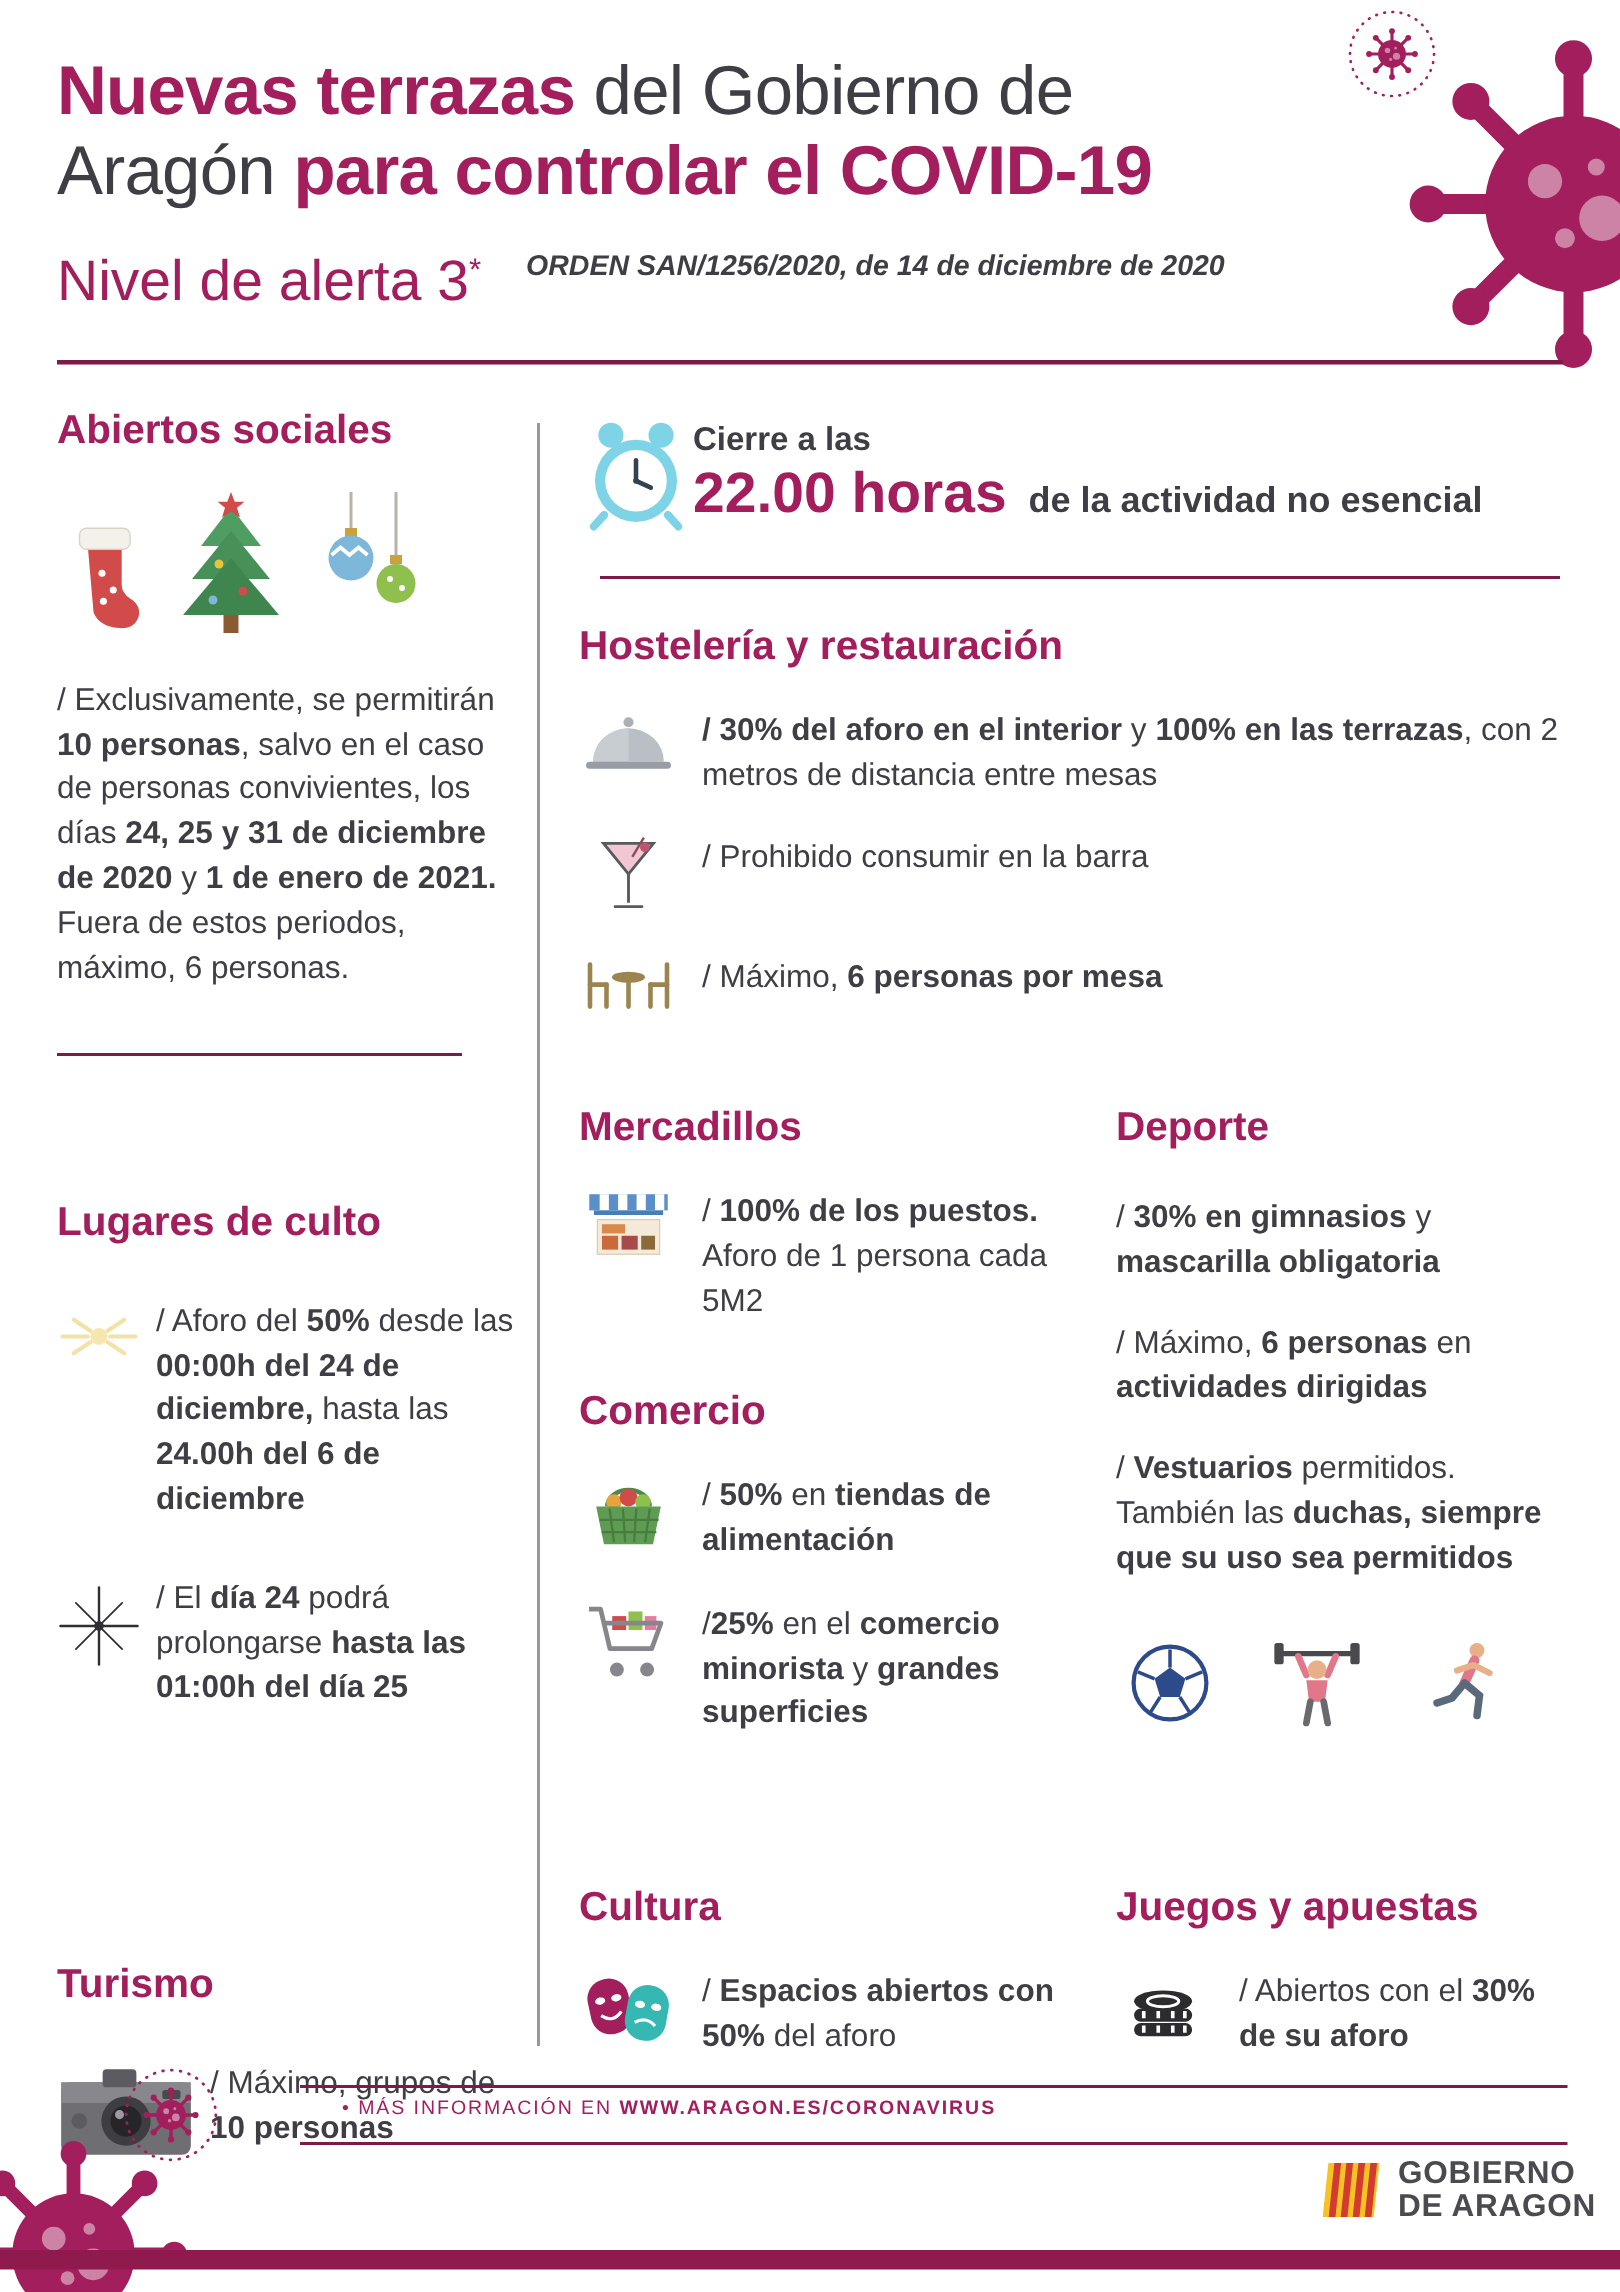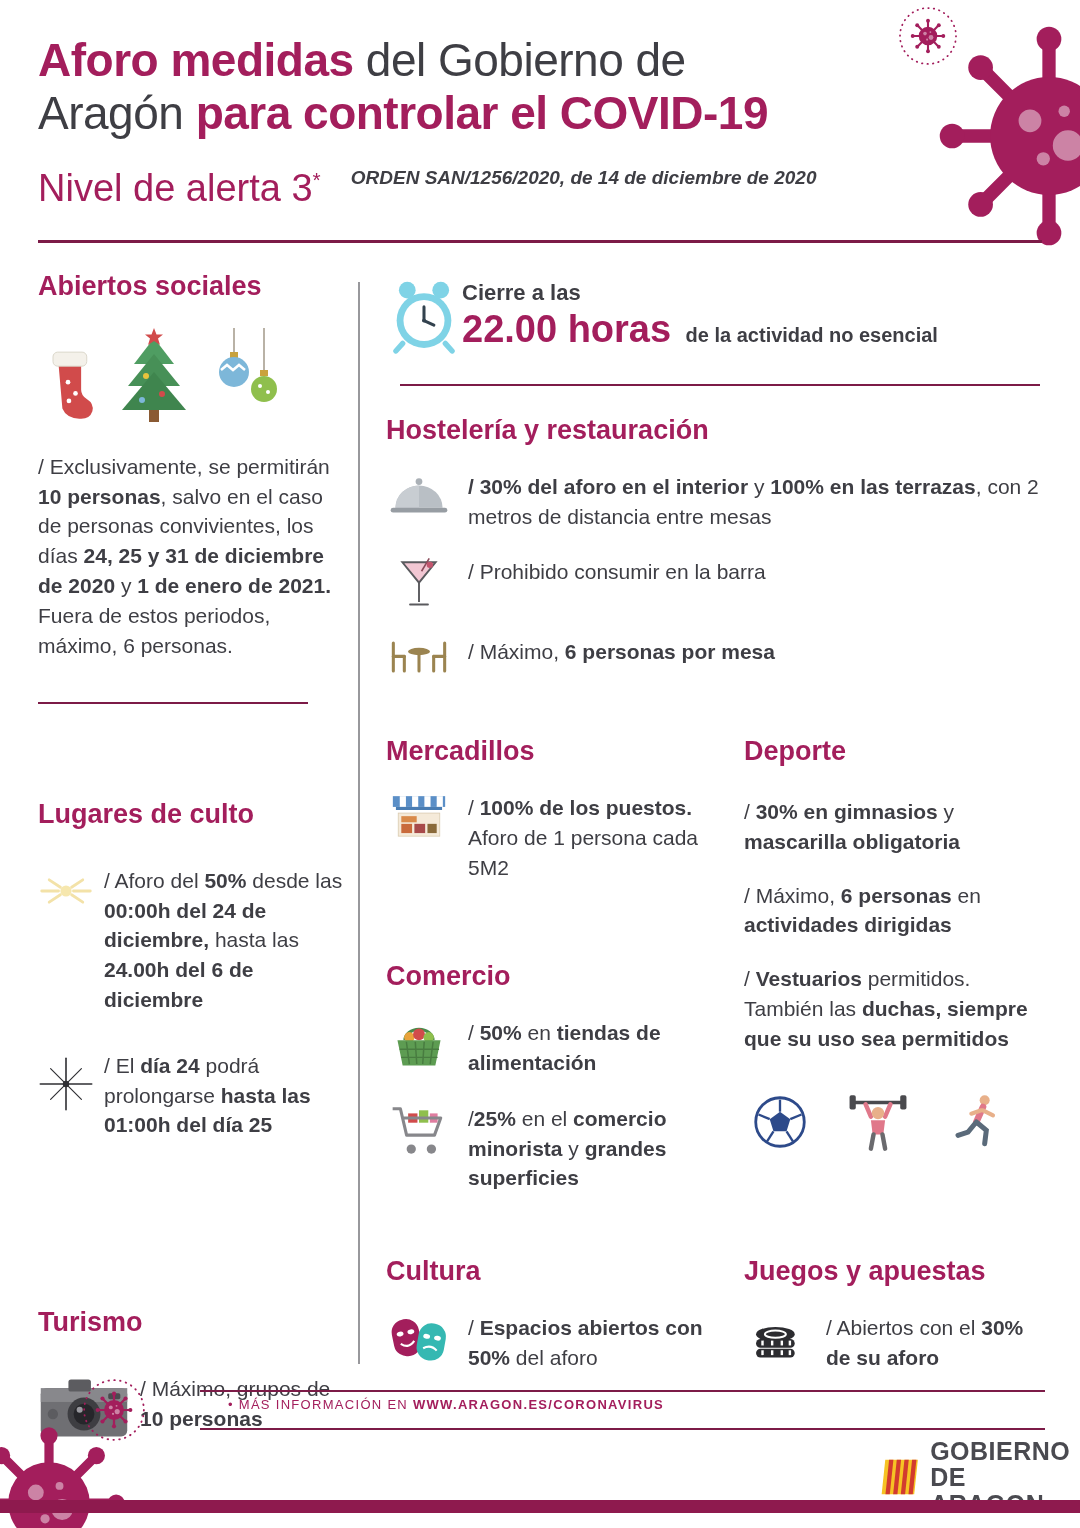--- a/index.html
+++ b/index.html
@@ -37,34 +37,34 @@
   .cit .ic{flex:0 0 56px;display:flex;justify-content:center;align-items:flex-start;padding-top:6px}
   .cit.cam .ic{flex:0 0 92px;padding-top:2px}
   .vline{left:358px;top:282px;width:2px;height:1082px;background:#98989c}
   
   .right{left:386px;top:278px;width:658px}
   .closing{display:flex;align-items:flex-start}
   .clock-svg{width:76px;height:76px;flex:0 0 76px}
   .cl1{font-size:22px;font-weight:700;margin-top:2px}
   .cl2{margin-top:2px}
   .time{font-size:38px;font-weight:700;color:var(--accent)}
-  .rest{font-size:20px;font-weight:700;margin-left:10px}
+  .rest{font-size:24px;font-weight:700;margin-left:10px}
   .r-rule{height:2px;background:var(--maroon);margin:30px 0 0 14px;width:640px}
   .mt24{margin-top:24px}.mt26{margin-top:26px}.mt28{margin-top:28px}
-  .mt30{margin-top:30px}.mt56{margin-top:80px}
+  .mt30{margin-top:30px}.mt56{margin-top:44px}
   .hit{display:flex;gap:16px;margin-top:26px}
   .hit .ic{flex:0 0 66px;display:flex;justify-content:center;align-items:flex-start}
   .two-col{display:grid;grid-template-columns:330px 1fr;column-gap:28px;grid-template-rows:520px auto;margin-top:60px}
   .sports-row{display:flex;gap:38px;align-items:center;margin-top:36px;padding-left:8px}
   
   .f-rule{height:2px;background:var(--maroon);width:845px;left:200px}
   .f-rule.t{top:1390px}.f-rule.b{top:1428px}
   .f-info{left:228px;top:1397px;font-size:13px;letter-spacing:1.3px;color:var(--accent)}
   .logo{left:878px;top:1438px;display:flex;gap:10px;align-items:center}
-  .logo-text{font-size:25px;font-weight:700;color:#4a4a50;line-height:1.05;letter-spacing:0.5px}
+  .logo-text{font-size:21px;font-weight:700;color:#4a4a50;line-height:1.05;letter-spacing:0.5px}
   .bottom-bar{left:0;top:1500px;width:1080px;height:13px;background:#8e1a4e}
   .virus-sm-tr{left:898px;top:6px;width:60px;height:60px}
   .virus-lg-tr{left:935px;top:22px;width:228px;height:228px}
   .virus-dot-bl{left:82px;top:1378px;width:64px;height:64px}
   .virus-lg-bl{left:-30px;top:1424px;width:158px;height:158px}
   svg{display:block}
 </style>
 </head>
 <body>
 
@@ -102,21 +102,21 @@
         </g>
       </g>
       <g id="virus-dotted">
         <circle cx="60" cy="60" r="56" fill="none" stroke="#a31e5c" stroke-width="3.5" stroke-dasharray="1 10" stroke-linecap="round"></circle>
         <use href="#virus-shape" transform="translate(24 24) scale(0.6)"></use>
       </g>
     </defs>
   </svg>
 
   <header class="abs header">
-    <h1 class="title"><span class="sg-b sg-a">Aforo medidas</span><span> del Gobierno de</span><br><span>Aragón </span><span class="sg-b sg-a">para controlar el COVID-19</span></h1>
+    <h1 class="title"><span class="sg-b sg-a">Nuevas terrazas</span><span> del Gobierno de</span><br><span>Aragón </span><span class="sg-b sg-a">para controlar el COVID-19</span></h1>
     <div class="alert-row">
       <div class="alert"><span>Nivel de alerta 3</span><sup>*</sup></div>
       <div class="order">ORDEN SAN/1256/2020, de 14 de diciembre de 2020</div>
     </div>
   </header>
 
   <div class="abs virus-sm-tr">
     <svg viewBox="0 0 120 120" width="60" height="60">
         <use href="#virus-dotted"></use>
       </svg>

